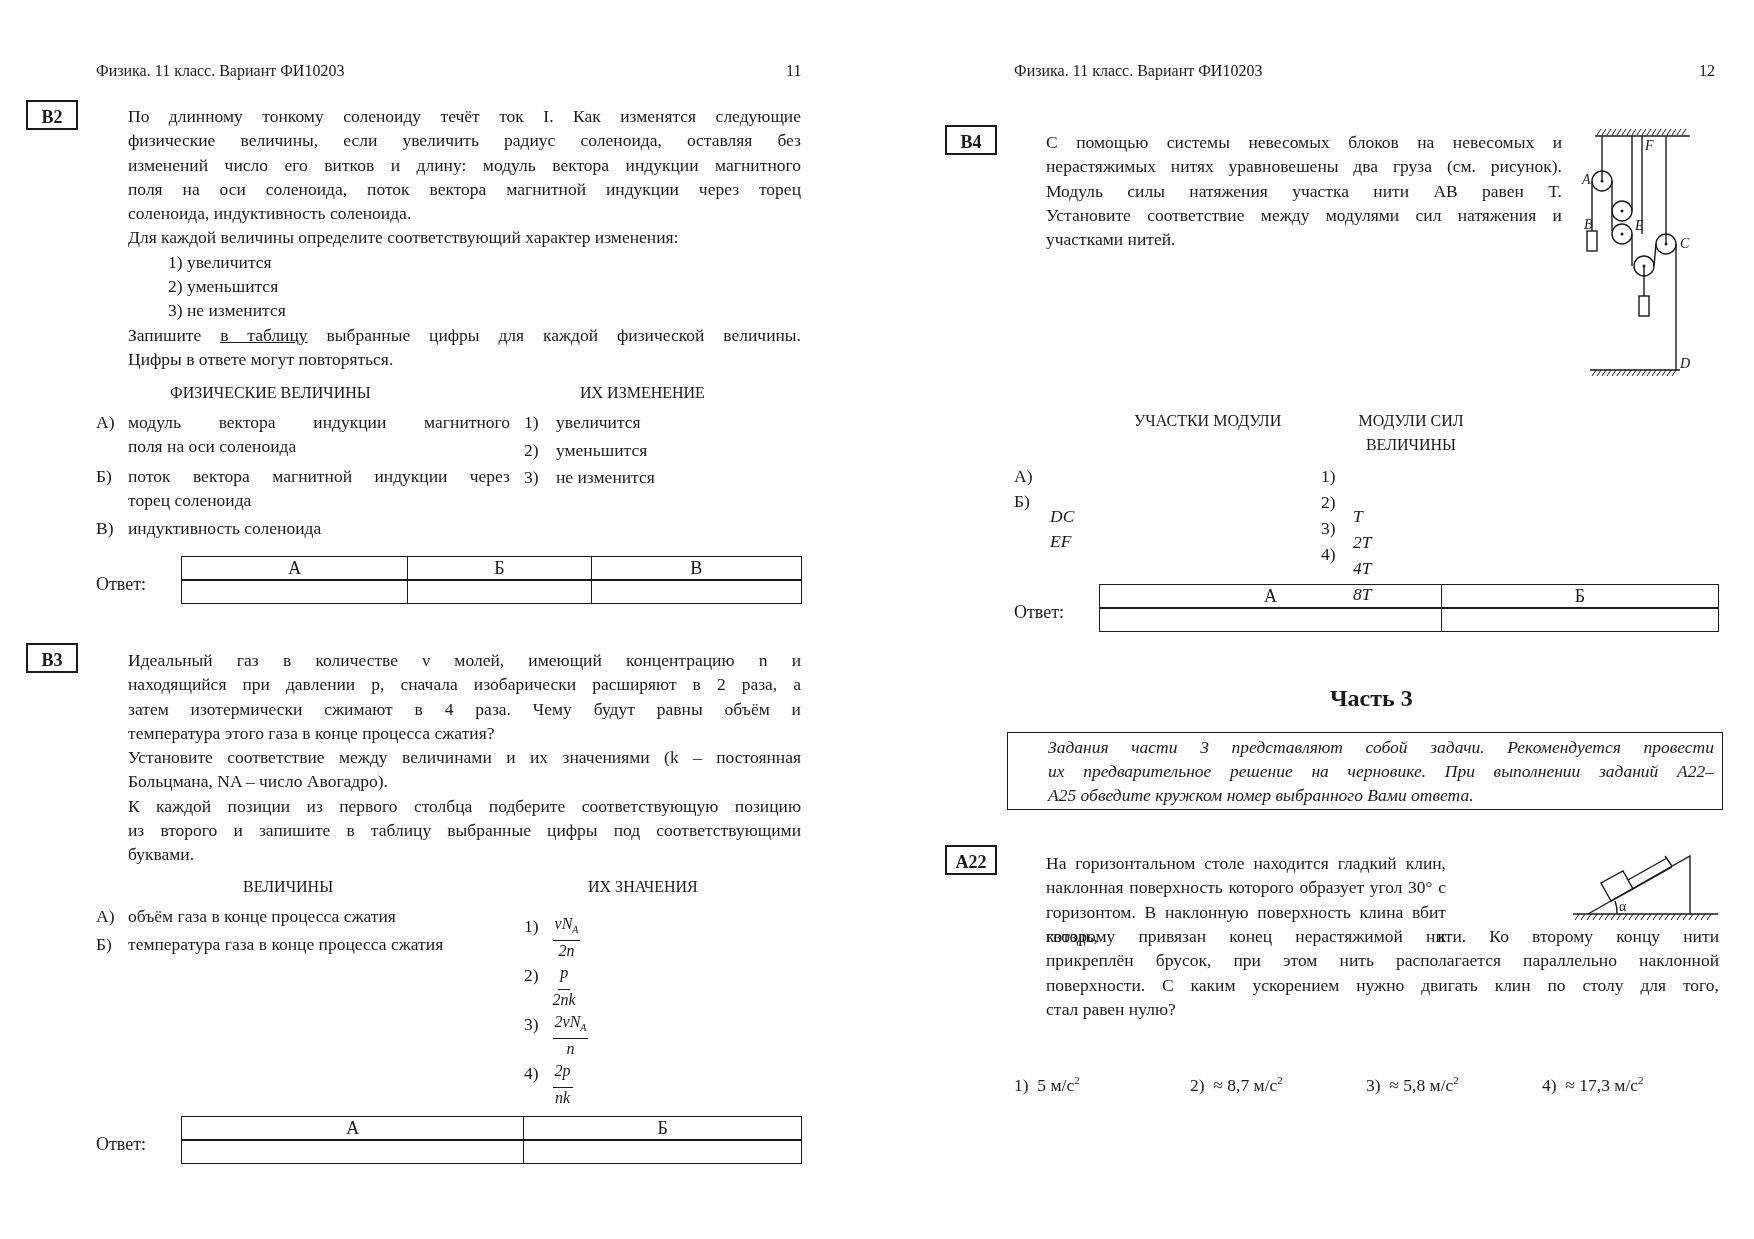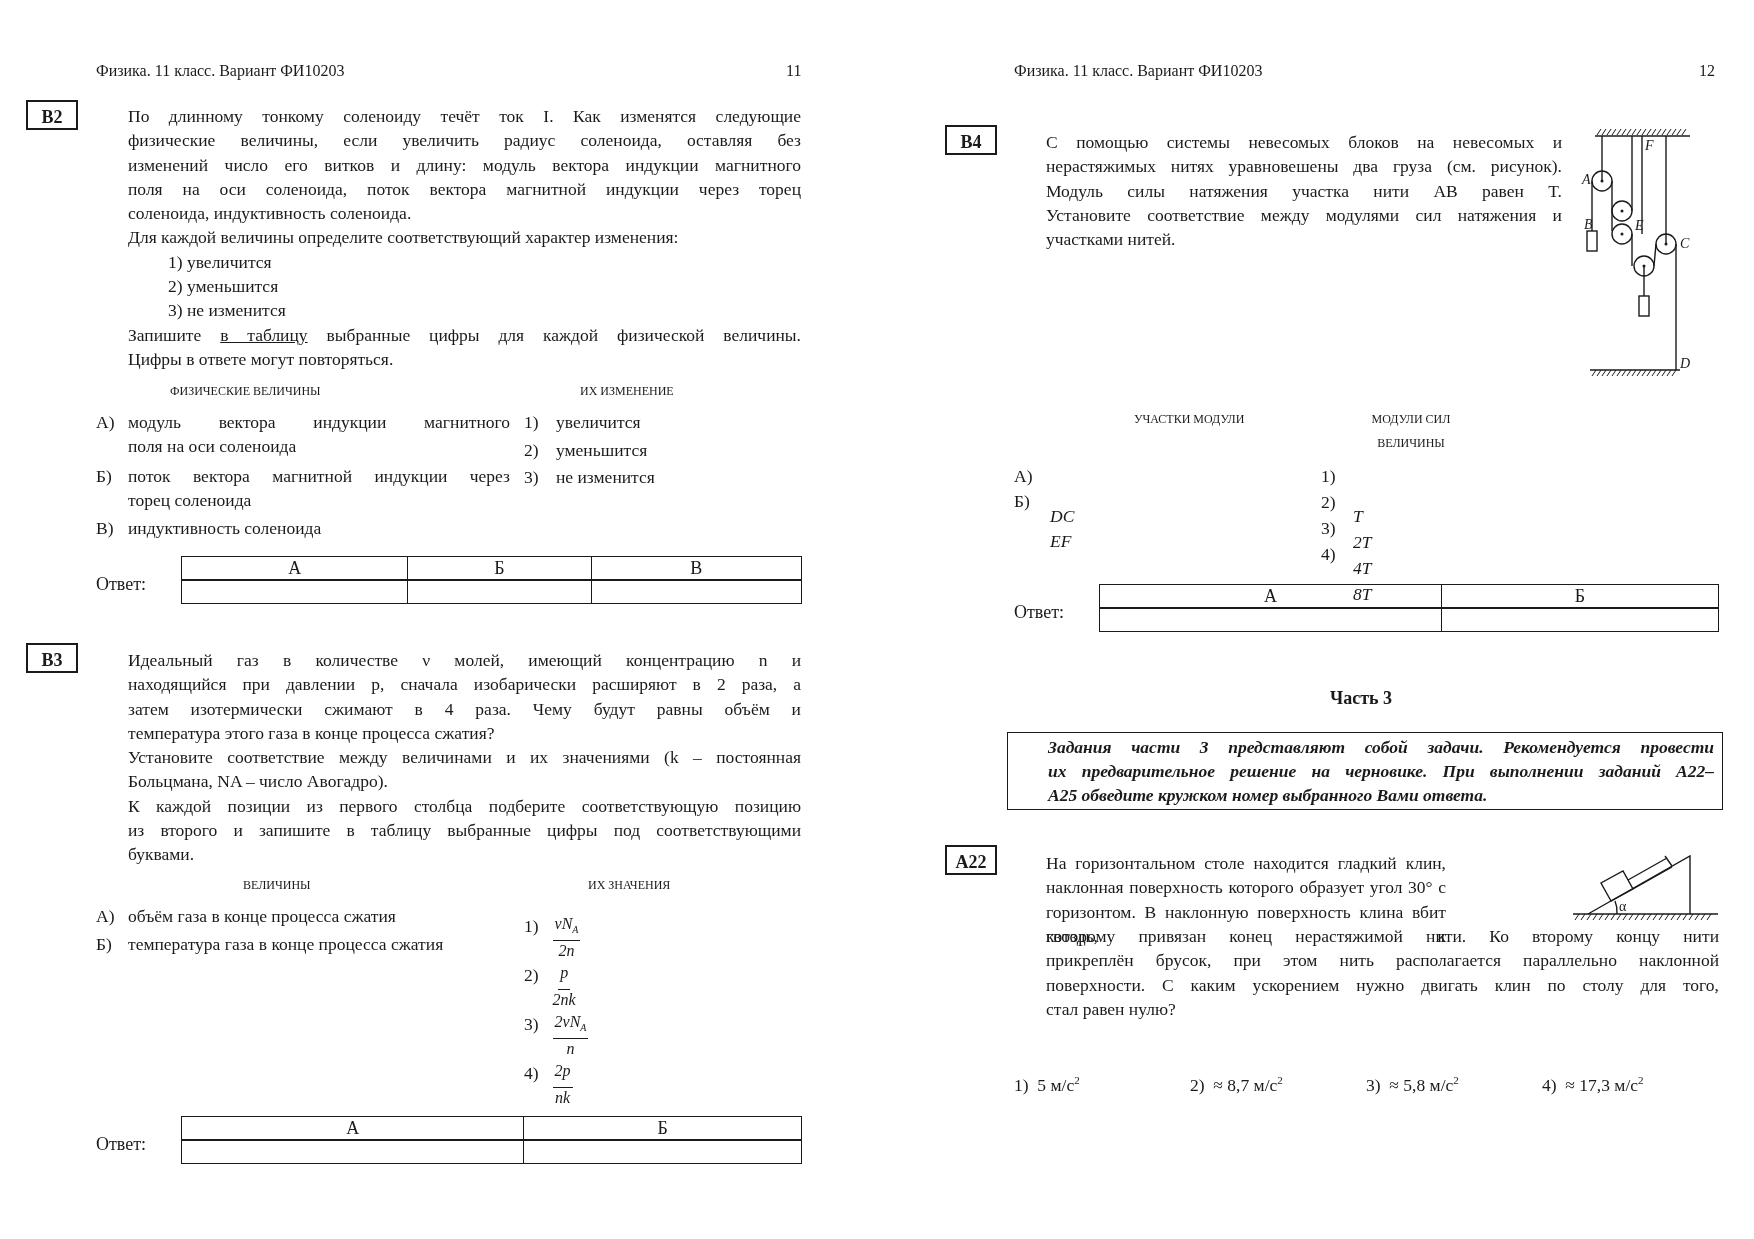--- a/index.html
+++ b/index.html
@@ -9,30 +9,30 @@
   .page-left { left:0; width:877px; }
   .page-right { left:877px; width:877px; }
   .hdr { position:absolute; top:62px; font-size:16px; }
   .pnum { position:absolute; top:62px; font-size:16px; }
   .qbox { position:absolute; width:52px; height:30px; border:2px solid #1a1a1a;
           font-weight:bold; font-size:18px; text-align:center; line-height:30px; box-sizing:border-box; }
   .txt { position:absolute; font-size:17.5px; line-height:24.3px; text-align:justify; }
   .line { display:block; text-align:justify; text-align-last:justify;margin-left:32px; }
   .line.last { text-align-last:left; }
   .abs { position:absolute; font-size:17.5px; line-height:24px; white-space:nowrap; }
-  .colhdr { position:absolute; font-size:12px; white-space:nowrap; }
+  .colhdr { position:absolute; font-size:16px; white-space:nowrap; }
   .anstbl { position:absolute; border-collapse:collapse; font-size:18px; }
   .anstbl td { border:1.5px solid #1a1a1a; text-align:center; height:22px; padding:0; }
   .anstbl tr.head td { border-bottom:2.5px solid #1a1a1a; }
   .ital { font-style:italic;margin-top:40px; }
   .frac { display:inline-flex; flex-direction:column; align-items:center; vertical-align:middle;
           font-style:italic; font-size:16px; line-height:20px; }
   .frac .num { border-bottom:1.3px solid #1a1a1a; padding:0 2px; }
   .frac sub { font-size:10px; }
-  .notice { position:absolute; border:1.8px solid #1a1a1a; font-style:italic; font-weight:bold;
+  .notice { position:absolute; border:1.8px solid #1a1a1a; font-style:italic; font-weight:normal;
             font-size:17.5px; line-height:24px; padding:2px 8px; box-sizing:border-box; }
   .u { text-decoration:underline; }
   sup { font-size:11px; }
 </style>
 </head>
 <body>
 
 <div class="page page-left">
   <div class="hdr" style="left:96px;">Физика. 11 класс. Вариант ФИ10203</div>
   <div class="pnum" style="left:786px;">11</div>
@@ -267,21 +267,21 @@
       <td>А</td>
       <td>Б</td>
     </tr>
     <tr>
       <td></td>
       <td></td>
     </tr>
   </tbody>
     </table>
 
-  <div class="abs" style="left:453px; top:686px; font-weight:bold; font-size:18px;">Часть 3</div>
+  <div class="abs" style="left:453px; top:686px; font-weight:bold; font-size:24px;">Часть 3</div>
   <div class="notice" style="left:130px; top:732px; width:716px;">
     <span class="line">Задания части 3 представляют собой задачи. Рекомендуется провести</span>
     <span class="line">их предварительное решение на черновике. При выполнении заданий A22–</span>
     <span class="line last">A25 обведите кружком номер выбранного Вами ответа.</span>
   </div>
 
   <div class="qbox" style="left:68px; top:845px;">A22</div>
   <div class="txt" style="left:137px; top:851px; width:432px;">
     <span class="line">На горизонтальном столе находится гладкий клин,</span>
     <span class="line">наклонная поверхность которого образует угол 30° с</span>

